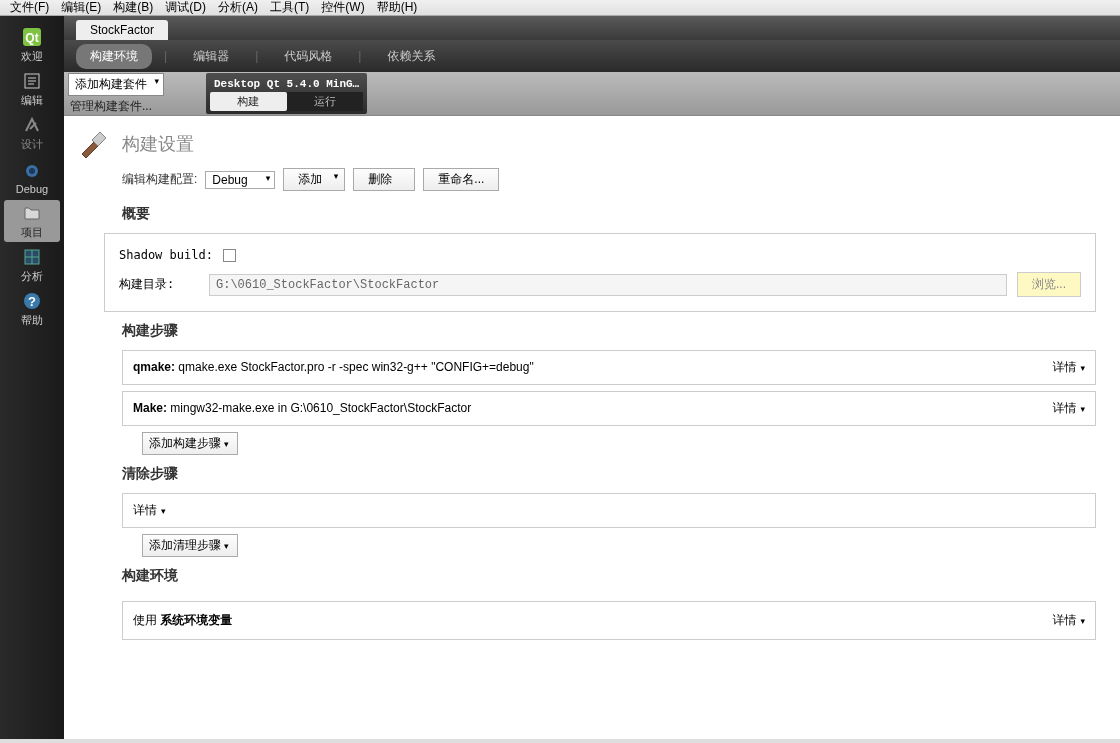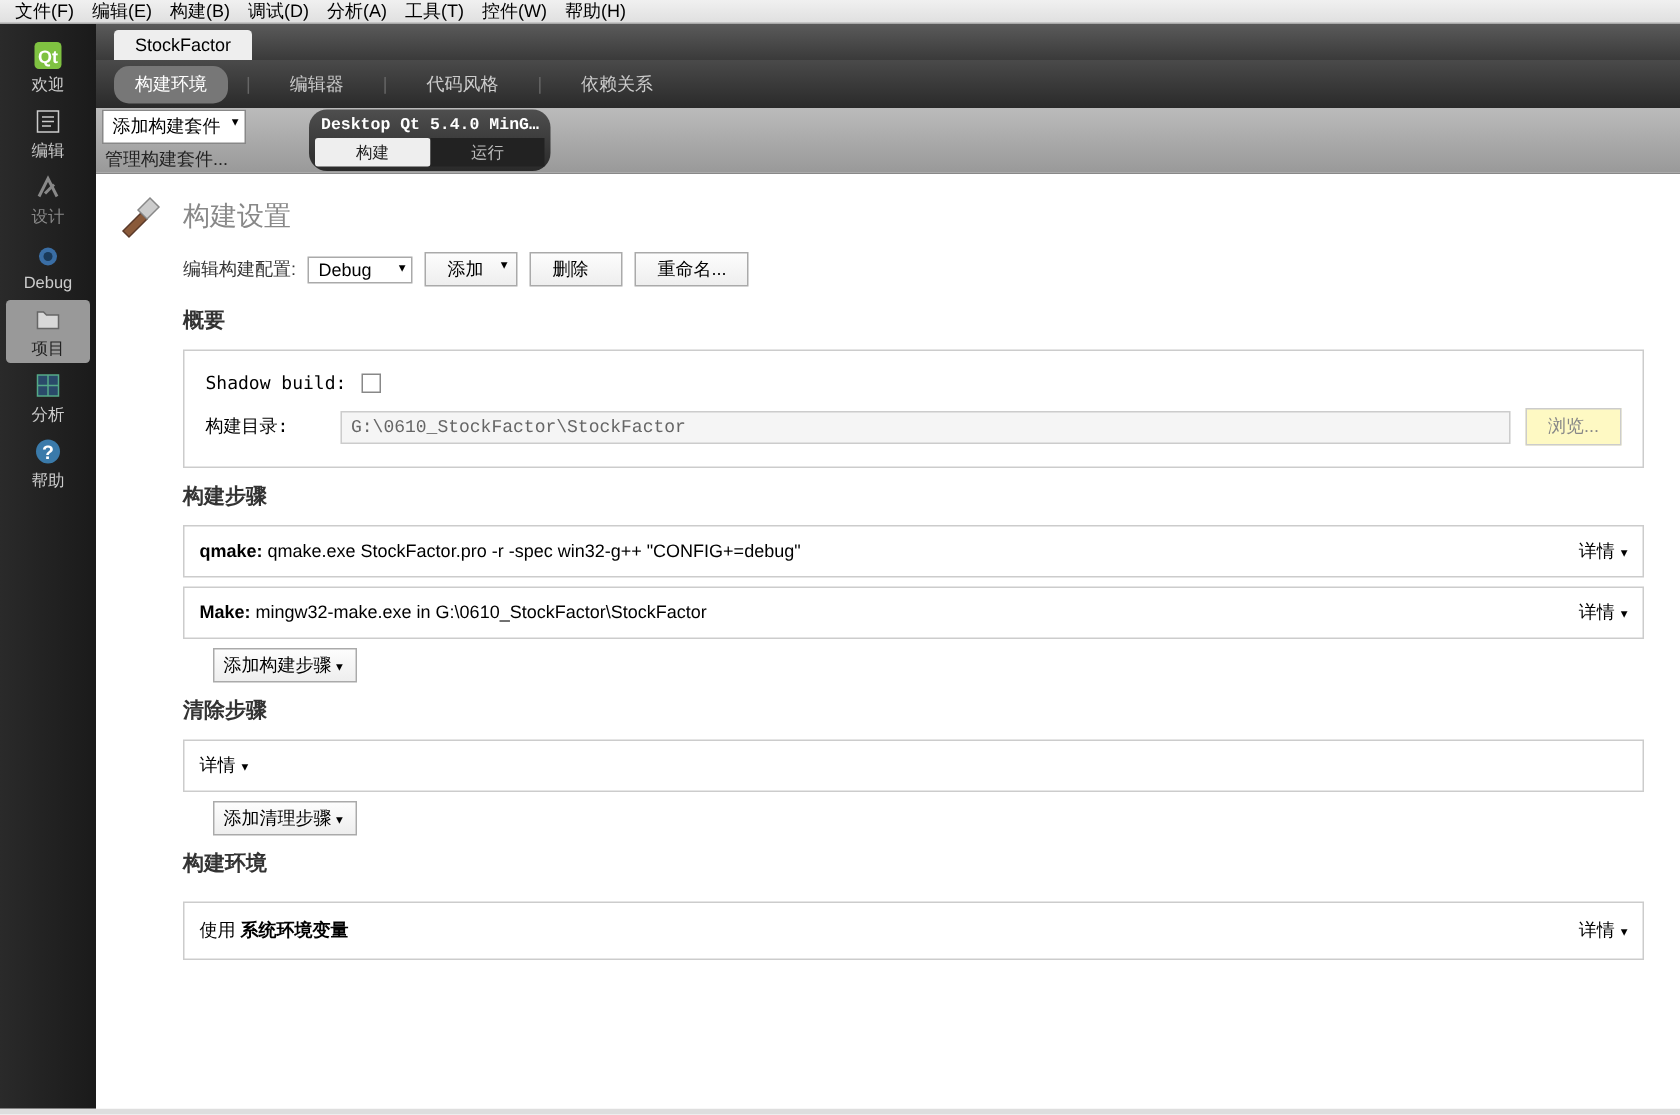--- a/index.html
+++ b/index.html
@@ -25,41 +25,41 @@
 .subtab { color: #ccc; padding: 4px 14px; font-size: 12px; cursor: pointer; }
 .subtab.active { background: #777; border-radius: 10px; color: #fff; }
 .subtab-sep { color: #666; }
 
 .kit-bar { height: 44px; background: linear-gradient(#bbb, #999); display: flex; align-items: center; padding-left: 4px; gap: 6px; border-bottom: 1px solid #888; }
 .kit-col { display: flex; flex-direction: column; gap: 2px; }
 .kit-dropdown { background: #fff; border: 1px solid #888; padding: 2px 16px 2px 6px; font-size: 12px; position: relative; cursor: pointer; }
 .kit-dropdown::after { content: "▾"; position: absolute; right: 4px; font-size: 9px; }
 .kit-link { font-size: 12px; color: #222; cursor: pointer; padding: 0 2px; }
 
-.kit-target { background: linear-gradient(#4e4e4e, #2a2a2a); border-radius: 12px; padding: 3px 4px; color: #fff; font-size: 11px; display: flex; flex-direction: column; align-items: center; min-width: 158px; }
+.kit-target { background: linear-gradient(#4e4e4e, #2a2a2a); border-radius: 2px; padding: 3px 4px; color: #fff; font-size: 11px; display: flex; flex-direction: column; align-items: center; min-width: 158px; }
 .kit-target-title { font-family: "Courier New", monospace; font-size: 11px; padding: 2px 4px; font-weight: bold; }
 .kit-target-tabs { display: flex; gap: 0; width: 100%; }
 .kit-target-tab { flex: 1; text-align: center; padding: 2px 10px; background: #222; color: #bbb; font-size: 11px; cursor: pointer; }
 .kit-target-tab.active { background: #eee; color: #222; border-radius: 2px; }
 
 .settings-panel { flex: 1; background: #fff; overflow-y: auto; padding: 10px 12px 10px 12px; }
 .settings-header { display: flex; align-items: center; gap: 10px; margin-bottom: 6px; }
 .hammer-icon { width: 36px; height: 36px; }
 .settings-title { font-size: 18px; color: #888; }
 
 .config-row { display: flex; align-items: center; gap: 8px; font-size: 12px; margin-left: 46px; margin-bottom: 14px; }
 .config-row label { color: #333; }
 .config-select { border: 1px solid #aaa; padding: 1px 18px 1px 6px; background: #fff; position: relative; font-size: 12px; cursor: pointer; min-width: 70px; }
 .config-select::after { content: "▾"; position: absolute; right: 4px; font-size: 9px; }
 .config-btn { border: 1px solid #aaa; background: linear-gradient(#fdfdfd, #eee); padding: 2px 14px; font-size: 12px; cursor: pointer; min-width: 62px; position: relative; }
 .config-btn.has-arrow::after { content: "▾"; position: absolute; right: 6px; font-size: 9px; }
 
 .section-title { font-size: 14px; font-weight: bold; color: #333; margin: 10px 0 10px 46px; }
 
-.box { border: 1px solid #ccc; margin: 0 12px 10px 46px; padding: 14px 14px; background: #fff; }
+.box { border: 1px solid #ccc; margin: 0 12px 10px 28px; padding: 14px 14px; background: #fff; }
 .box-row { display: flex; align-items: center; gap: 10px; margin-bottom: 10px; font-size: 12px; }
 .box-row label { min-width: 80px; font-family: SimSun, monospace; }
 .checkbox { width: 13px; height: 13px; border: 1px solid #888; background: #fff; cursor: pointer; }
 .path-input { flex: 1; border: 1px solid #ccc; background: #f5f5f5; padding: 3px 6px; font-size: 12px; color: #666; font-family: "Courier New", monospace; }
 .browse-btn { border: 1px solid #ccc; background: #fef9c3; padding: 3px 14px; font-size: 12px; cursor: pointer; color: #888; }
 
 .step-box { border: 1px solid #ccc; margin: 0 12px 6px 46px; padding: 8px 10px; display: flex; align-items: center; justify-content: space-between; font-size: 12px; }
 .step-text { font-family: SimSun, "Courier New", monospace; }
 .step-text b { font-weight: bold; }
 .details-btn { font-size: 12px; cursor: pointer; display: flex; align-items: center; gap: 2px; }

